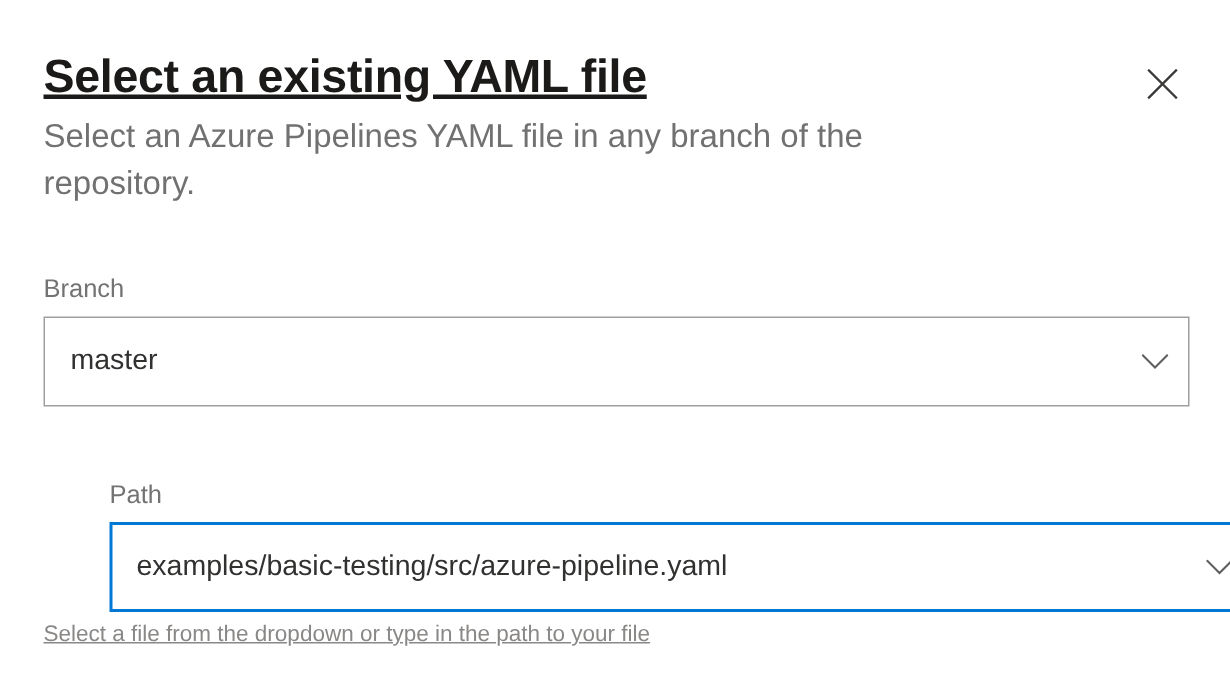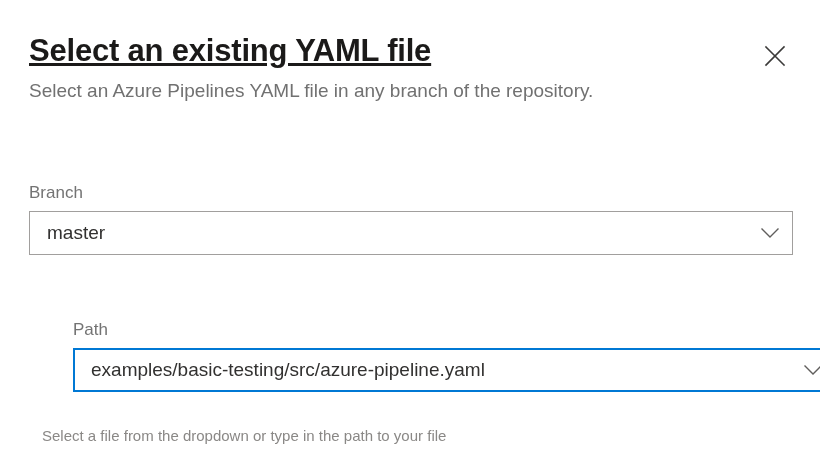--- a/index.html
+++ b/index.html
@@ -35,21 +35,21 @@
     font-weight: 600;
     line-height: 40px;
     color: #1b1a19;
     letter-spacing: -0.2px;
     margin: 0;
     white-space: nowrap;
     text-decoration: underline;
   }
 
   .panel-subtitle {
-    font-size: 19px;
+    font-size: 22px;
     font-weight: 400;
     line-height: 31px;
     color: #717171;
     margin: 4px 0 0 0;
     width: 610px;
   }
 
   
   .close-button {
     position: absolute;
@@ -84,21 +84,21 @@
     line-height: 22px;
     color: #737373;
     margin: 0 0 7px 0;
     display: block;
   }
 
   .combo {
     position: relative;
     box-sizing: border-box;
     width: 764px;
-    height: 44px;
+    height: 60px;
     background: #ffffff;
     display: flex;
     align-items: center;
     cursor: pointer;
   }
   .combo-default {
     border: 1px solid #a19f9d;
   }
   .combo-focused {
     border: 2px solid #0078d4;
@@ -131,22 +131,23 @@
   .combo-caret svg { display: block; }
 
   
   .field-hint {
     position: absolute;
     left: 29px;
     top: 413px;
     font-size: 15px;
     line-height: 20px;
     color: #8a8886;
-    margin: 13px;
+    margin: 0;
     white-space: nowrap;
+    text-decoration: underline;
   }
 </style>
 </head>
 <body>
 
 <div class="panel">
 
   <div class="panel-header">
     <h1 class="panel-title">Select an existing YAML file</h1>
     <p class="panel-subtitle">Select an Azure Pipelines YAML file in any branch of the repository.</p>

